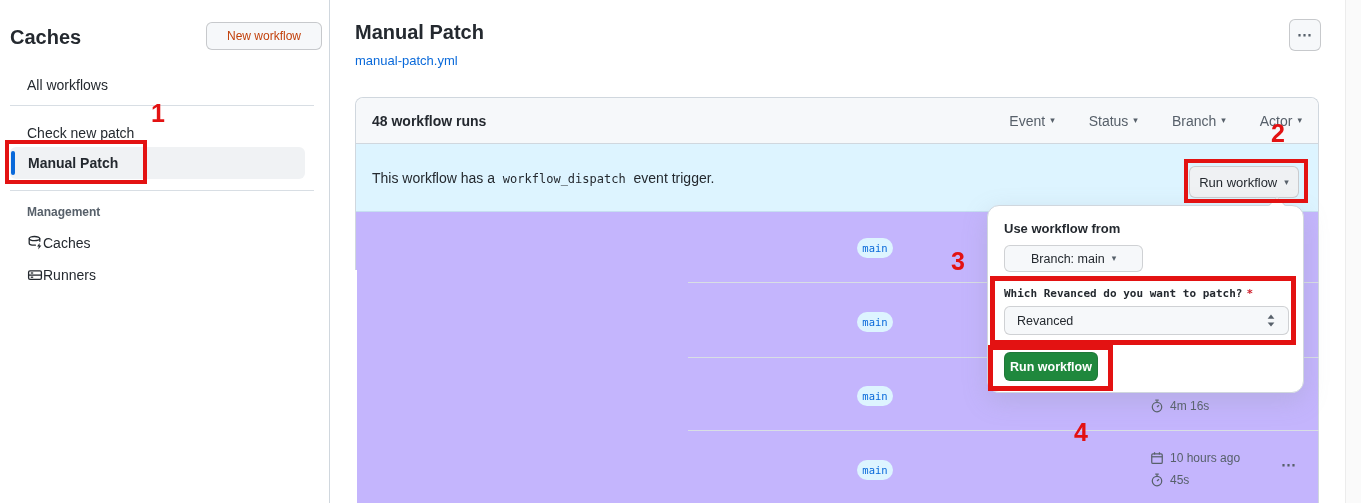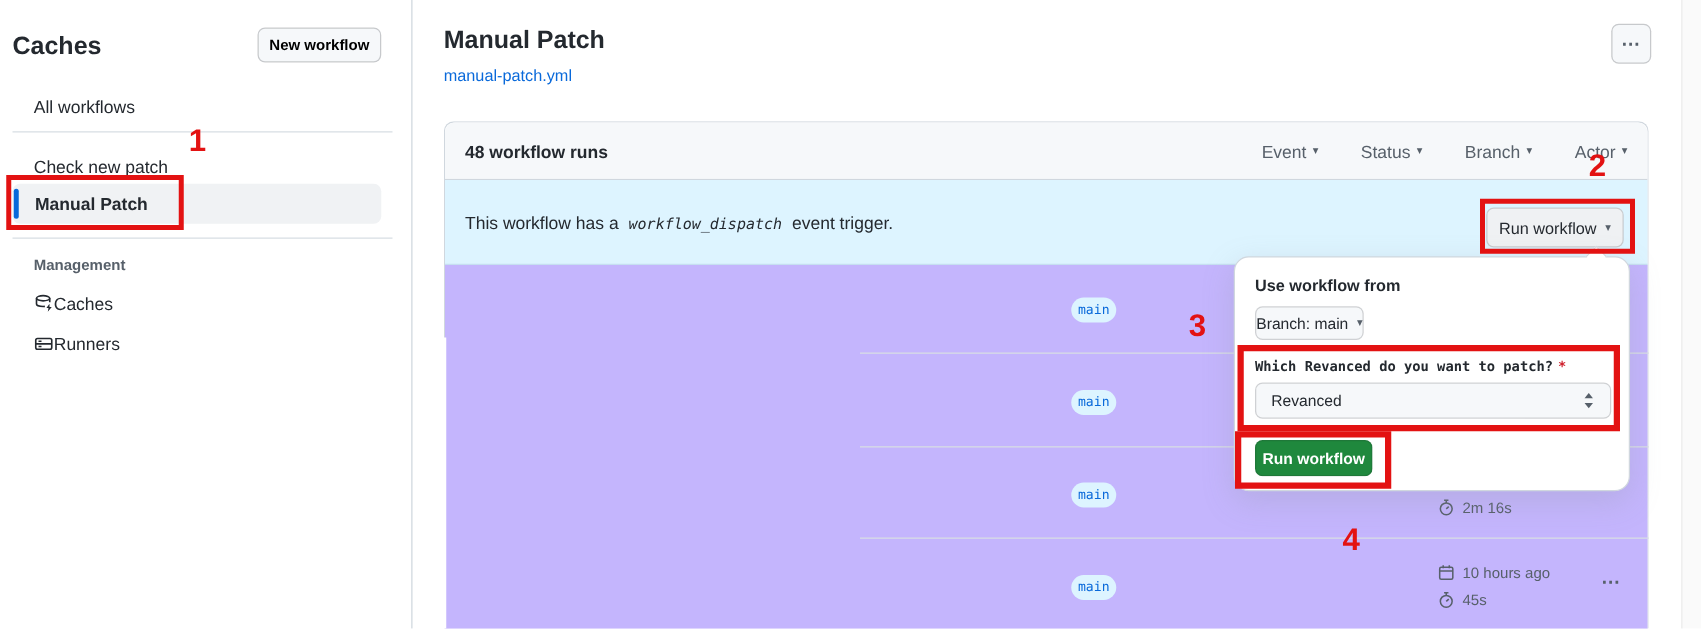--- a/index.html
+++ b/index.html
@@ -10,23 +10,23 @@
   }
   .abs { position:absolute; }
 
   
   #top-accent { left:220px; top:0; width:87px; height:3px; background:#ec6a55; }
 
   
   #sidebar { left:0; top:0; width:330px; height:503px; background:#fff; border-right:1px solid #d0d7de; }
   #sidebar-title { left:10px; top:26px; font-size:20px; font-weight:700; }
   #new-workflow-btn {
-    left:206px; top:22px; width:99px; height:28px; background:#f6f8fa;
+    left:206px; top:22px; width:116px; height:28px; background:#f6f8fa;
     border:1px solid rgba(31,35,40,0.22); border-radius:6px;
-    display:flex; align-items:center; justify-content:center; font-size:12px; color:#000000; cursor:pointer;font-weight:bold;
+    display:flex; align-items:center; justify-content:center; font-size:12px; color:#c2410c; cursor:pointer;
   }
   .side-item { font-size:14px; color:#24292f; cursor:pointer; }
   #nav-all   { left:27px; top:77px; }
   #nav-check { left:27px; top:125px; }
   .sidebar-divider { left:10px; width:304px; height:1px; background:#d8dee4; }
   #divider1 { top:105px; } #divider2 { top:190px; }
   #nav-manual-bg { left:10px; top:147px; width:295px; height:32px; background:#f0f2f4; border-radius:6px; cursor:pointer; }
   #nav-manual-accent { left:11px; top:151px; width:4px; height:24px; border-radius:2px; background:#0969da; }
   #nav-manual-label { left:28px; top:147px; height:32px; line-height:32px; font-size:14px; font-weight:700; }
   #management-label { left:27px; top:205px; font-size:12px; font-weight:600; color:#57606a; }
@@ -61,21 +61,21 @@
   }
   #run-count { font-size:14px; font-weight:700; }
   #filters { margin-left:auto; display:flex; gap:34px; }
   .filter-dd { font-size:14px; color:#57606a; display:flex; align-items:center; gap:5px; cursor:pointer; }
   .caret { font-size:9px; color:#57606a; line-height:1; }
   #banner {
     position:relative; height:68px; background:#ddf4ff; border-bottom:1px solid #c6dff1;
     display:flex; align-items:center; padding:0 16px;
   }
   #banner-text { font-size:14px; color:#24292f; }
-  #banner-text code { font-family:"DejaVu Sans Mono", monospace; font-size:12px; padding:0 4px;font-style:italic; }
+  #banner-text code { font-family:"DejaVu Sans Mono", monospace; font-size:12px; padding:0 4px; }
   #run-workflow-dd {
     position:absolute; right:19px; top:22px; width:110px; height:32px; background:#eff1f3;
     border:1px solid rgba(31,35,40,0.18); border-radius:6px; display:flex; align-items:center; justify-content:center;
     gap:7px; font-size:13px; font-weight:500; color:#24292f; cursor:pointer;
   }
   #rows { position:relative; height:322px; background:#c4b5fd; }
   .row-sep { position:absolute; left:332px; width:631px; height:1px; background:#d8dee4; }
   .branch-badge {
     position:absolute; left:501px; width:36px; height:20px; border-radius:2em; background:#ddf4ff;
     color:#0969da; font-family:"DejaVu Sans Mono", monospace; font-size:10.5px;
@@ -89,21 +89,21 @@
   #panel {
     left:987px; top:205px; width:317px; height:188px; background:#fff;
     border:1px solid #d0d7de; border-radius:12px; box-shadow:0 8px 24px rgba(140,149,159,0.25); z-index:5;
   }
   #panel-notch {
     position:absolute; top:-7px; left:283px; width:12px; height:12px; background:#fff;
     border-left:1px solid #d0d7de; border-top:1px solid #d0d7de; transform:rotate(45deg);
   }
   #panel-heading { position:absolute; left:16px; top:15px; font-size:13px; font-weight:700; }
   #branch-btn {
-    position:absolute; left:16px; top:39px; height:27px; padding:0 0; background:#f6f8fa;
+    position:absolute; left:16px; top:39px; height:27px; padding:0 26px; background:#f6f8fa;
     border:1px solid rgba(31,35,40,0.18); border-radius:6px; display:inline-flex; align-items:center; gap:7px;
     font-size:12.5px; color:#24292f; cursor:pointer;
   }
   #input-label { position:absolute; left:16px; top:81px; font-family:"DejaVu Sans Mono", monospace; font-size:11px; font-weight:700; }
   #input-label .required { color:#cf222e; margin-left:4px; }
   #input-select {
     position:absolute; left:16px; top:100px; width:285px; height:29px; background:#f6f8fa;
     border:1px solid rgba(31,35,40,0.18); border-radius:6px; display:flex; align-items:center;
     padding:0 12px; font-size:12.5px; color:#24292f; cursor:pointer;
   }
@@ -219,21 +219,21 @@
       <span class="branch-badge" style="top:174px">main</span>
       <span class="branch-badge" style="top:248px">main</span>
 
       <div class="run-meta" style="top:187px">
         <svg width="14" height="14" viewBox="0 0 16 16">
           <circle cx="8" cy="9.2" r="5.4" fill="none" stroke="#57606a" stroke-width="1.4"></circle>
           <line x1="8" y1="3.8" x2="8" y2="1.6" stroke="#57606a" stroke-width="1.4"></line>
           <line x1="6" y1="1.3" x2="10" y2="1.3" stroke="#57606a" stroke-width="1.4"></line>
           <line x1="8" y1="9.2" x2="10.3" y2="7.2" stroke="#57606a" stroke-width="1.4"></line>
         </svg>
-        <span>2m 16s</span>
+        <span>4m 16s</span>
       </div>
 
       <div class="run-meta" style="top:239px">
         <svg width="14" height="14" viewBox="0 0 16 16">
           <rect x="2" y="3.2" width="12" height="11" rx="1.4" fill="none" stroke="#57606a" stroke-width="1.4"></rect>
           <line x1="2" y1="6.6" x2="14" y2="6.6" stroke="#57606a" stroke-width="1.4"></line>
           <line x1="5.2" y1="1.4" x2="5.2" y2="4" stroke="#57606a" stroke-width="1.4"></line>
           <line x1="10.8" y1="1.4" x2="10.8" y2="4" stroke="#57606a" stroke-width="1.4"></line>
         </svg>
         <span>10 hours ago</span>

